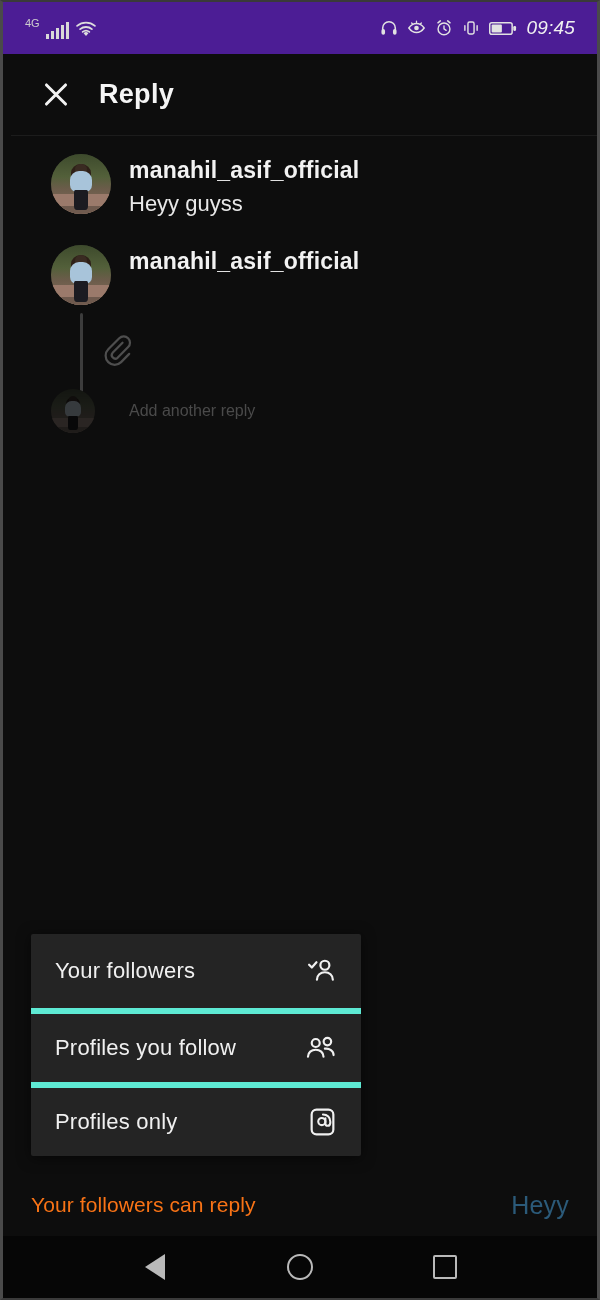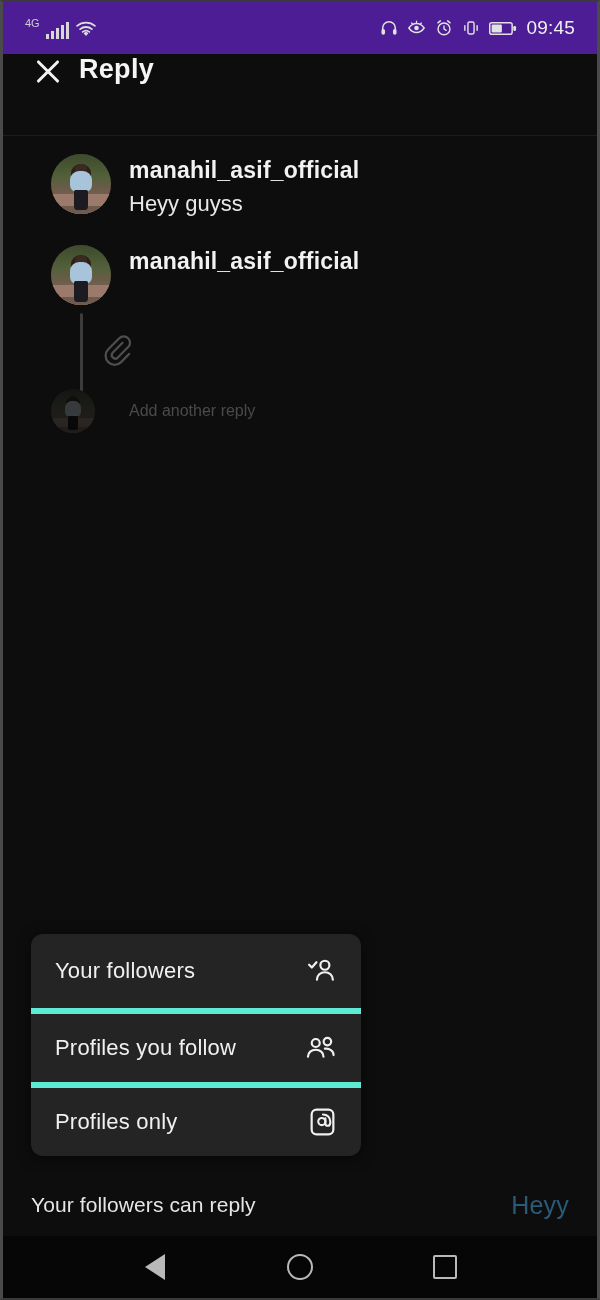--- a/index.html
+++ b/index.html
@@ -29,26 +29,26 @@
   }
   .sb-left { display:flex; align-items:flex-end; gap:6px; }
   .sb-right { display:flex; align-items:center; gap:9px; }
   .net-label { font-size:11px; color:#cfcfcf; line-height:1; margin-bottom:10px; }
   .bars { display:flex; align-items:flex-end; gap:1.5px; height:18px; }
   .bars i { display:block; width:3.5px; background:#d8d8d8; }
   .bars i:nth-child(1){height:5px;} .bars i:nth-child(2){height:8px;}
   .bars i:nth-child(3){height:11px;} .bars i:nth-child(4){height:14px;}
   .bars i:nth-child(5){height:17px;}
   .sb-icon { color:#e2e2e2; display:flex; align-items:center; }
-  .clock { font-size:19px; color:#f0f0f0; letter-spacing:.2px; }
+  .clock { font-size:19px; color:#f0f0f0; letter-spacing:.2px;font-style:italic; }
 
   
   .header {
-    position:absolute; top:52px; left:0; right:0; height:82px;
-    display:flex; gap:14px; padding:0 28px;
+    position:absolute; top:52px; left:8px; right:0; height:82px;
+    display:flex; align-items:center; gap:26px; padding:0 28px;
     border-bottom:1px solid #1c1c1c;
     background:#0d0d0d;
   }
   .close-btn {
     width:34px; height:34px; position:relative; cursor:pointer;
     display:flex; align-items:center; justify-content:center;
   }
   .close-btn span {
     position:absolute; width:30px; height:3px; background:#f2f2f2; border-radius:2px;
   }
@@ -87,38 +87,38 @@
   .addmore { font-size:16px; color:#4a4a4a; line-height:1.35; }
 
   .attach-row { padding:0 22px; margin-top:22px; display:flex; }
   .attach-spacer { width:64px; flex:0 0 64px; }
   .clip-btn { margin-left:14px; width:44px; height:48px; display:flex; align-items:center;
               justify-content:flex-start; cursor:pointer; }
 
   
   .menu {
     position:absolute; left:28px; top:932px; width:330px;
-    background:#242424; border-radius:12px; overflow:hidden;
+    background:#242424; border-radius:2px; overflow:hidden;
     box-shadow:0 2px 14px rgba(0,0,0,.55);
   }
   .menu-item {
     height:74px; display:flex; align-items:center; justify-content:space-between;
     padding:0 24px; cursor:pointer;
   }
   .menu-item + .menu-item { border-top:6px solid #5eead4; }
   .menu-label { font-size:22px; color:#f0f0f0; letter-spacing:.2px; }
   .menu-icon  { color:#f0f0f0; display:flex; align-items:center; }
 
   
   .bottombar {
     position:absolute; left:0; right:0; bottom:62px; height:62px;
     display:flex; align-items:center; justify-content:space-between;
     padding:0 28px;
   }
-  .audience-note { font-size:21px; color:#e5e5e5; letter-spacing:.1px; }
+  .audience-note { font-size:21px; color:#f97316; letter-spacing:.1px; }
   .post-btn { font-size:25px; color:#2b5a79; font-weight:normal; cursor:pointer; letter-spacing:.2px; }
 
   
   .navbar {
     position:absolute; left:0; right:0; bottom:0; height:62px;
     background:#060606;
     display:flex; align-items:center; justify-content:space-around;
     padding:0 80px;
   }
   .nav-btn { width:46px; height:46px; display:flex; align-items:center; justify-content:center; cursor:pointer; }

